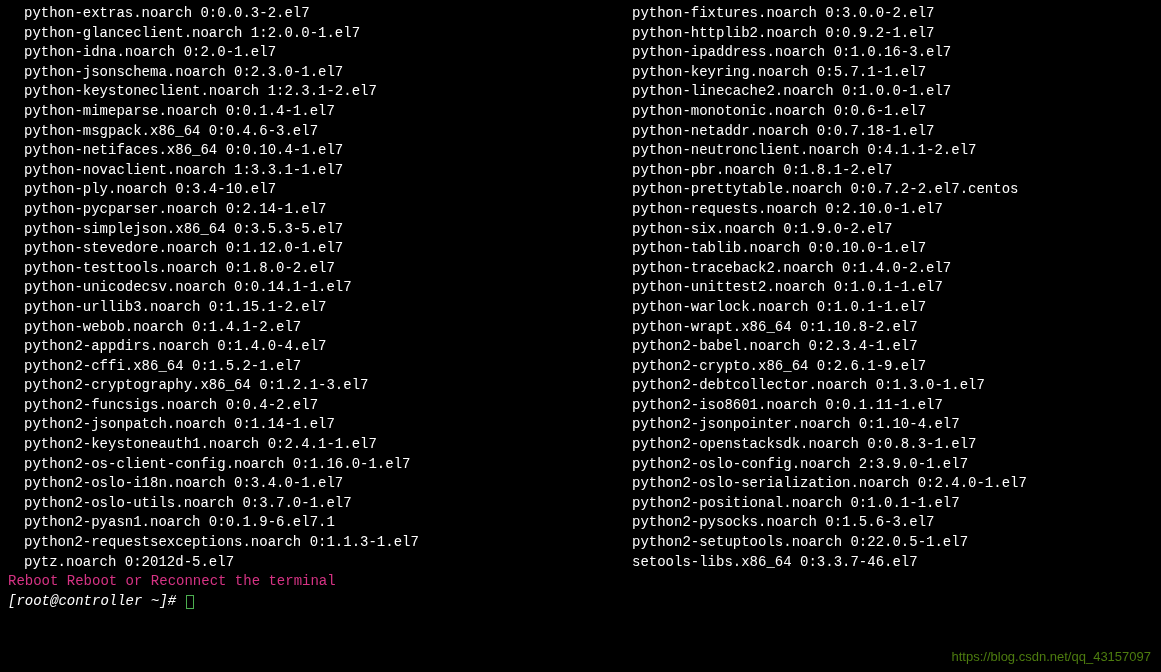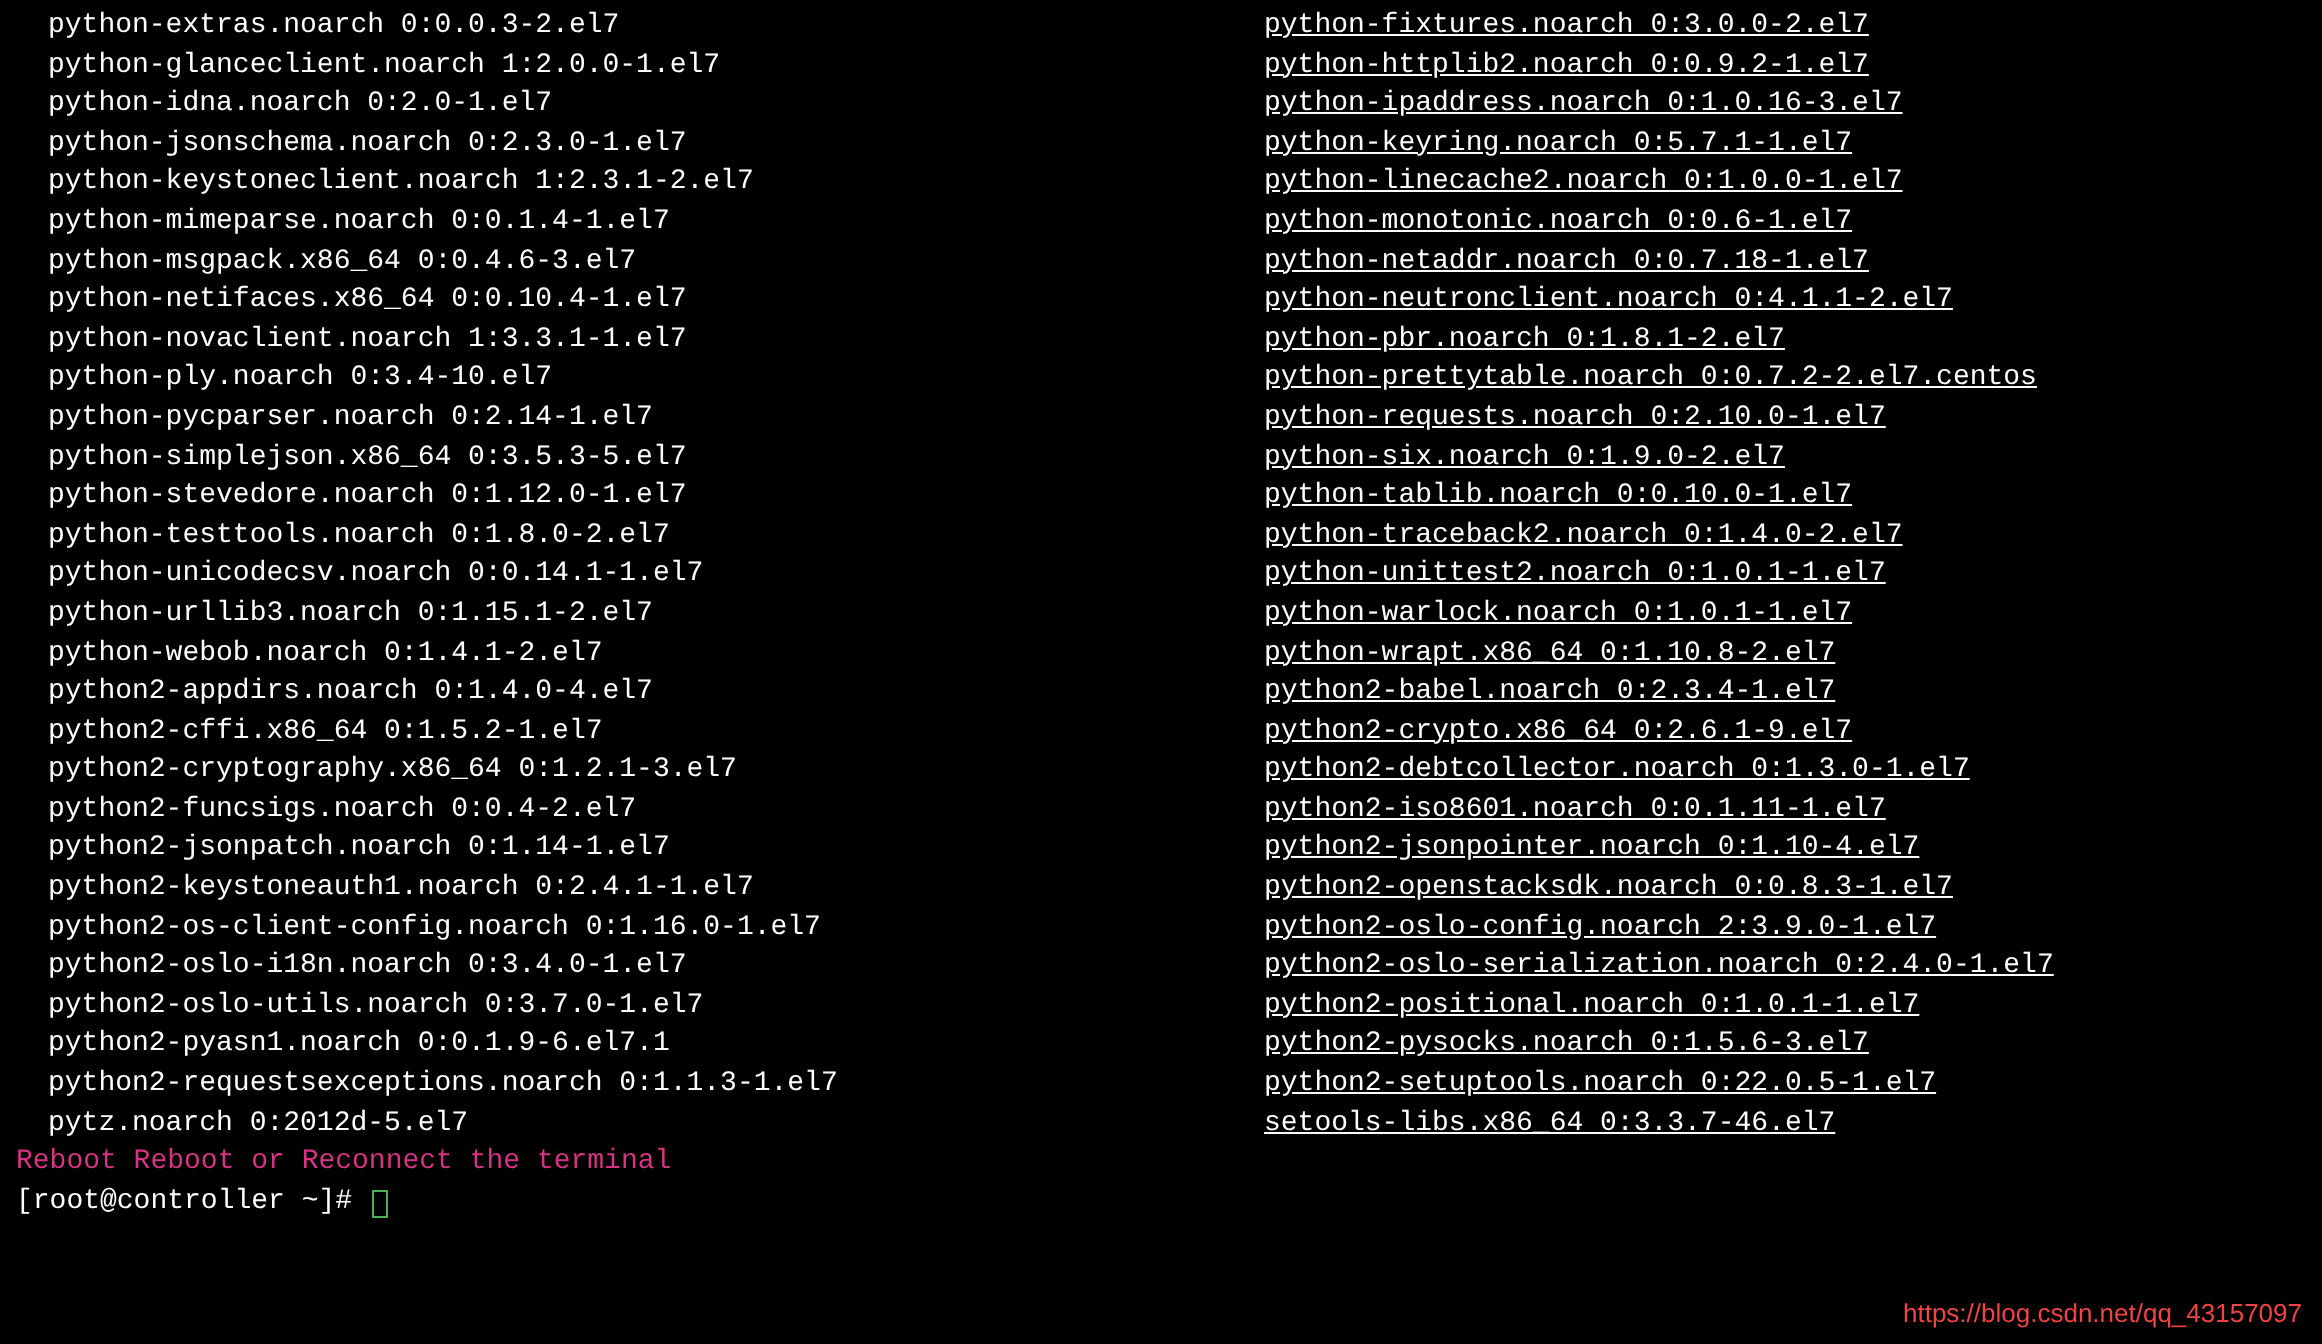--- a/index.html
+++ b/index.html
@@ -25,47 +25,47 @@
     }
     .col {
       white-space: pre;
     }
     .col-left {
       width: 600px;
       padding-left: 16px;
     }
     .col-right {
       flex: 1;
-      text-decoration: underline;
     }
     .complete {
       margin-top: 18px;
     }
     .magenta {
       color: #d63384;
     }
     .prompt-line {
       white-space: pre;
+      font-style: italic;
     }
     .prompt-host {
       color: #fff;
     }
     .cursor {
       display: inline-block;
       width: 8px;
       height: 14px;
       border: 1px solid #4caf50;
       vertical-align: text-bottom;
       margin-left: 2px;
     }
     .watermark {
       position: absolute;
       bottom: 6px;
       right: 10px;
-      color: #ef4444;
+      color: #4d7c0f;
       font-size: 13px;
       font-family: Arial, sans-serif;
     }
   </style>
 </head>
 <body>
 
 <div class="terminal">
   <div class="columns">
     <div class="col col-left" id="col-left"><div>python-extras.noarch 0:0.0.3-2.el7</div><div>python-glanceclient.noarch 1:2.0.0-1.el7</div><div>python-idna.noarch 0:2.0-1.el7</div><div>python-jsonschema.noarch 0:2.3.0-1.el7</div><div>python-keystoneclient.noarch 1:2.3.1-2.el7</div><div>python-mimeparse.noarch 0:0.1.4-1.el7</div><div>python-msgpack.x86_64 0:0.4.6-3.el7</div><div>python-netifaces.x86_64 0:0.10.4-1.el7</div><div>python-novaclient.noarch 1:3.3.1-1.el7</div><div>python-ply.noarch 0:3.4-10.el7</div><div>python-pycparser.noarch 0:2.14-1.el7</div><div>python-simplejson.x86_64 0:3.5.3-5.el7</div><div>python-stevedore.noarch 0:1.12.0-1.el7</div><div>python-testtools.noarch 0:1.8.0-2.el7</div><div>python-unicodecsv.noarch 0:0.14.1-1.el7</div><div>python-urllib3.noarch 0:1.15.1-2.el7</div><div>python-webob.noarch 0:1.4.1-2.el7</div><div>python2-appdirs.noarch 0:1.4.0-4.el7</div><div>python2-cffi.x86_64 0:1.5.2-1.el7</div><div>python2-cryptography.x86_64 0:1.2.1-3.el7</div><div>python2-funcsigs.noarch 0:0.4-2.el7</div><div>python2-jsonpatch.noarch 0:1.14-1.el7</div><div>python2-keystoneauth1.noarch 0:2.4.1-1.el7</div><div>python2-os-client-config.noarch 0:1.16.0-1.el7</div><div>python2-oslo-i18n.noarch 0:3.4.0-1.el7</div><div>python2-oslo-utils.noarch 0:3.7.0-1.el7</div><div>python2-pyasn1.noarch 0:0.1.9-6.el7.1</div><div>python2-requestsexceptions.noarch 0:1.1.3-1.el7</div><div>pytz.noarch 0:2012d-5.el7</div></div>

